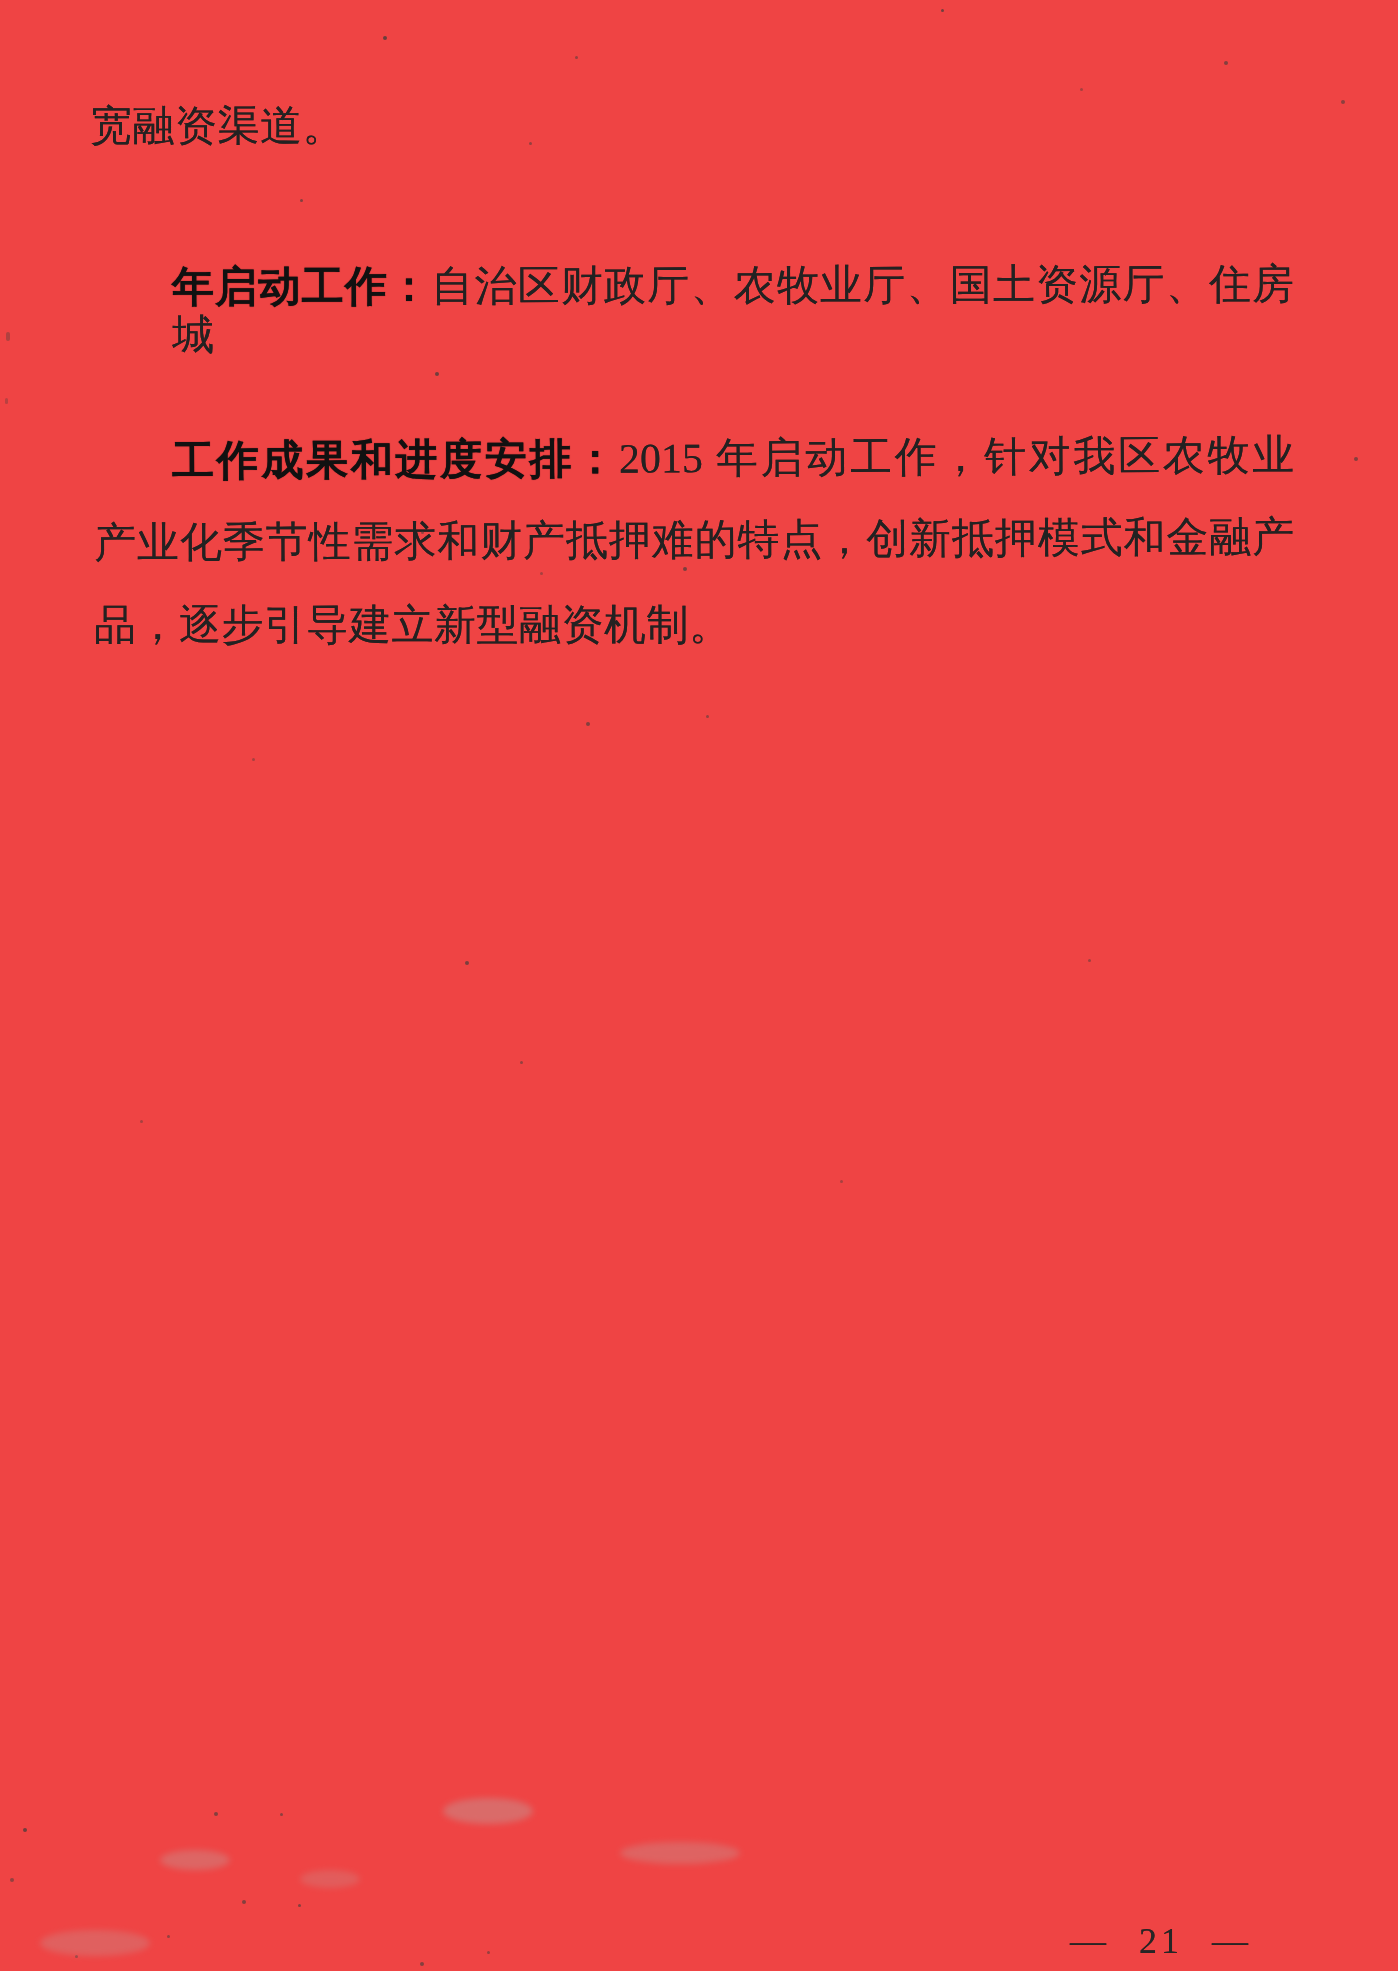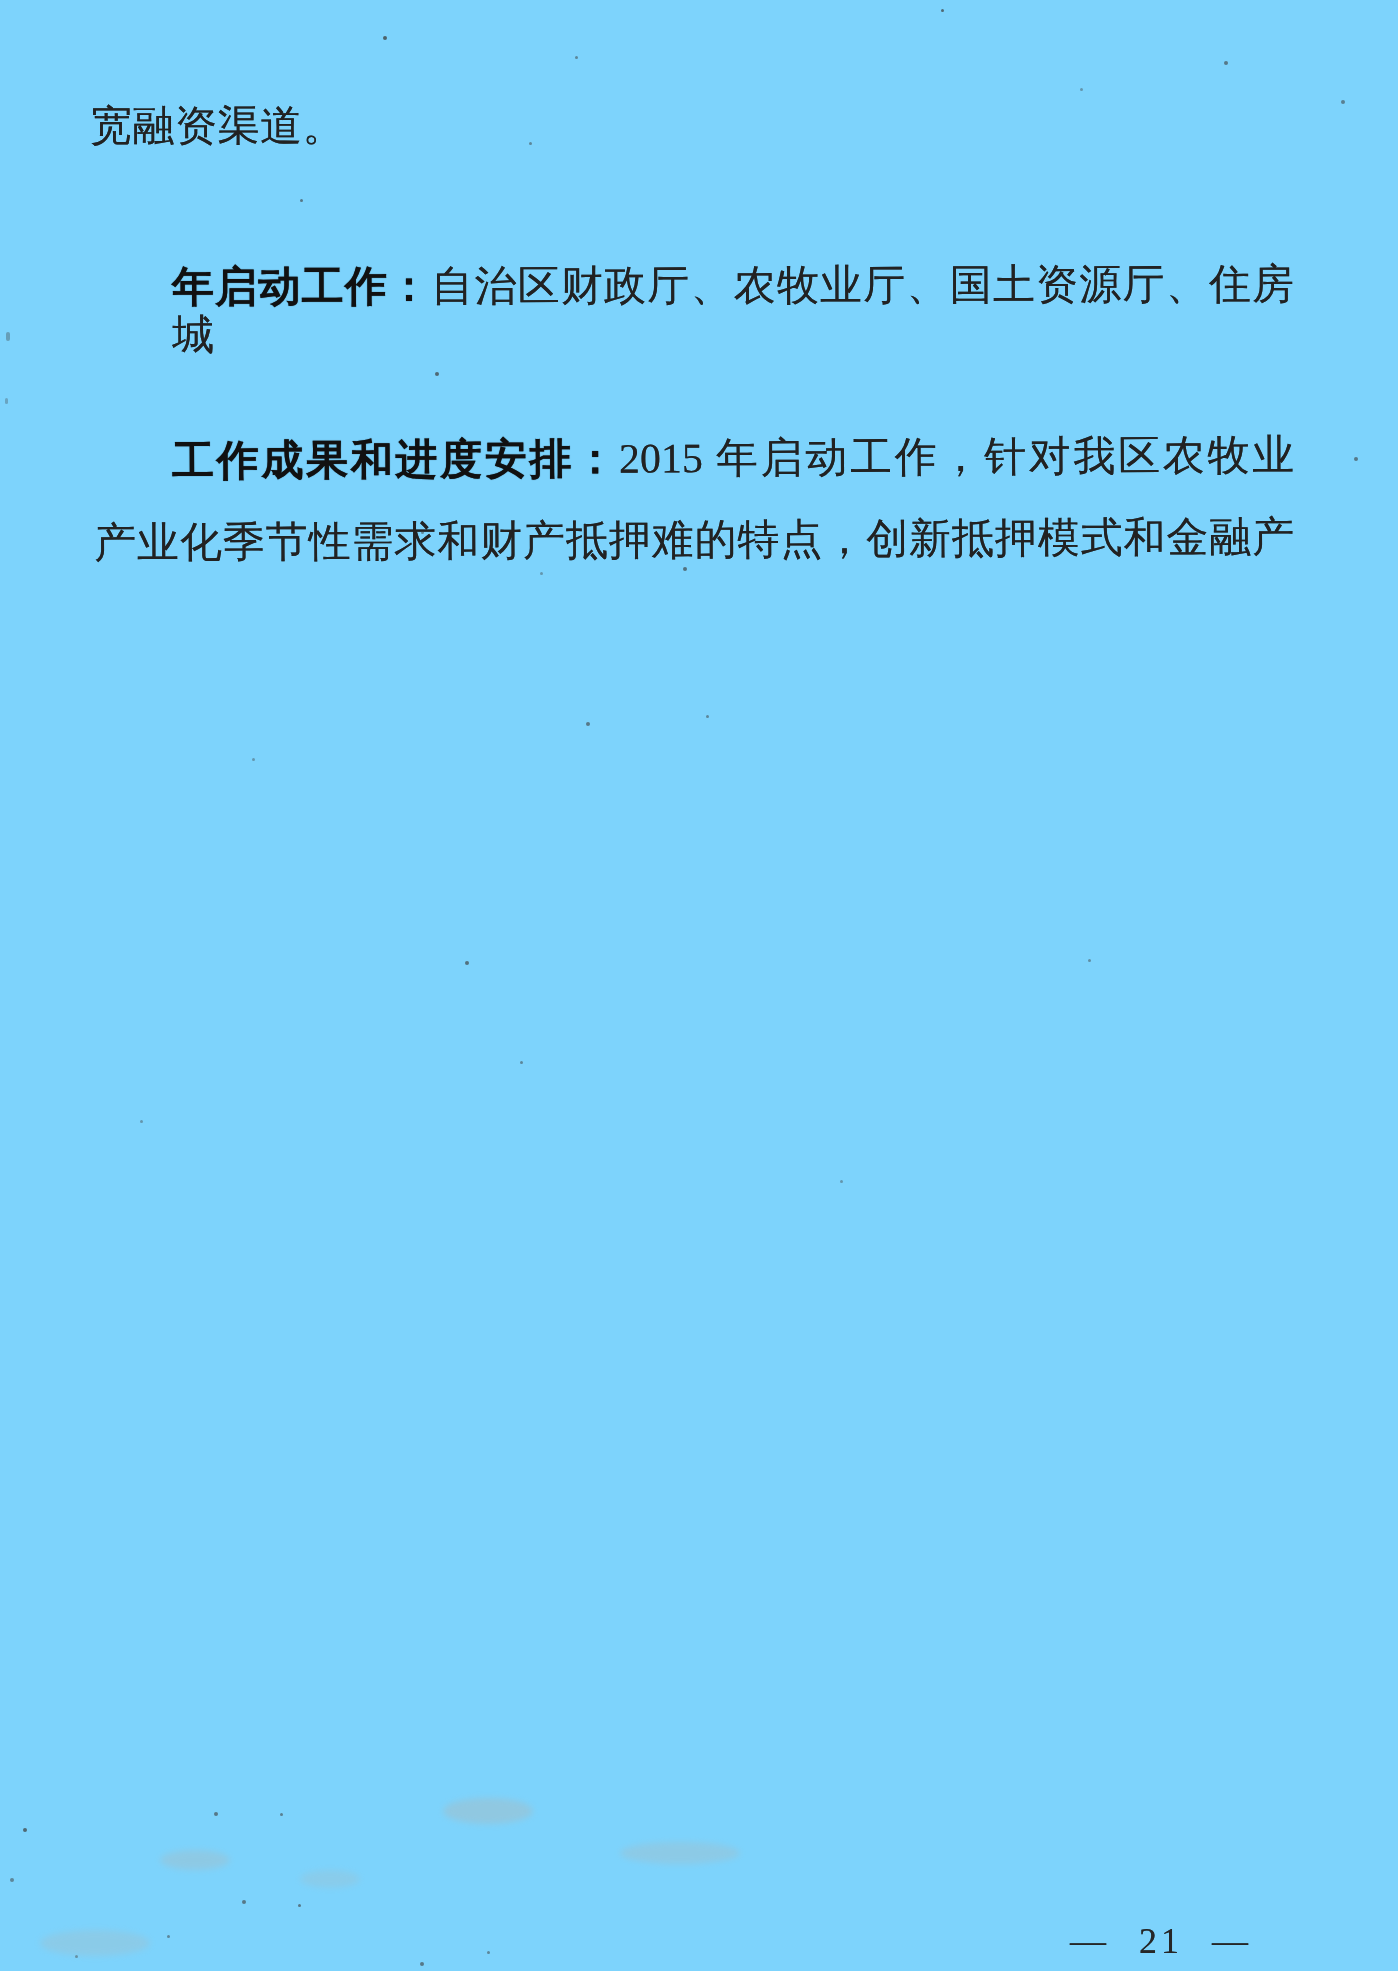--- a/index.html
+++ b/index.html
@@ -1,21 +1,21 @@
 <!DOCTYPE html>
 <html><head>
 <meta charset="utf-8">
 <style>
   html, body { margin: 0; padding: 0; background: #e8e8e6; }
   .page {
     position: relative;
     width: 1398px;
     height: 1971px;
     margin: 0 auto;
-    background: #7dd3fc;
+    background: #ef4444;
     overflow: hidden;
     font-family: "Liberation Serif", serif;
     color: #1b1b1b;
   }
   
   .line {
     position: absolute;
     font-size: 42px;
     line-height: 48px;
     letter-spacing: 0.5px;
@@ -75,20 +75,21 @@
   <div class="line l1"><span class="lbl"></span><span>宽融资渠道。</span></div>
 
 
   <div class="line l3 just"><span class="lbl">年启动工作：</span><span>自治区财政厅、农牧业厅、国土资源厅、住房城</span></div>
 
 
   <div class="line l5 just"><span class="lbl">工作成果和进度安排：</span><span>2015 年启动工作，针对我区农牧业</span></div>
 
   <div class="line l6 just"><span class="lbl"></span><span>产业化季节性需求和财产抵押难的特点，创新抵押模式和金融产</span></div>
 
+  <div class="line l7"><span class="lbl"></span><span>品，逐步引导建立新型融资机制。</span></div>
 
   <div class="pageno">— 21 —</div>
 
   <div class="sp" style="left:383px;top:36px;width:4px;height:4px;opacity:.75"></div>
   <div class="sp" style="left:941px;top:9px;width:3px;height:3px;opacity:.7"></div>
   <div class="sp" style="left:575px;top:56px;width:3px;height:3px;opacity:.5"></div>
   <div class="sp" style="left:1224px;top:61px;width:4px;height:4px;opacity:.6"></div>
   <div class="sp" style="left:1080px;top:88px;width:3px;height:3px;opacity:.4"></div>
   <div class="sp" style="left:1341px;top:100px;width:4px;height:4px;opacity:.55"></div>
   <div class="sp" style="left:529px;top:142px;width:3px;height:3px;opacity:.5"></div>

